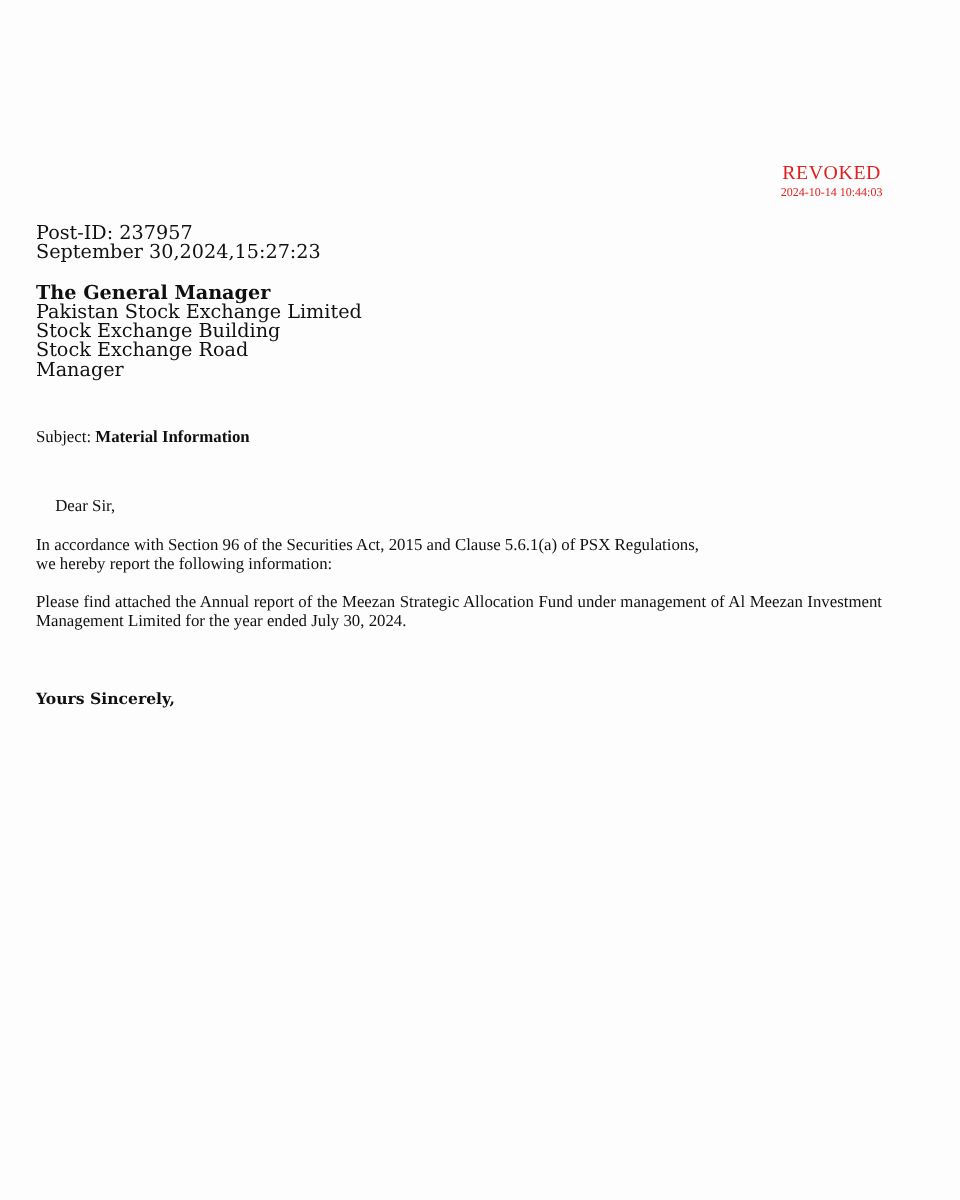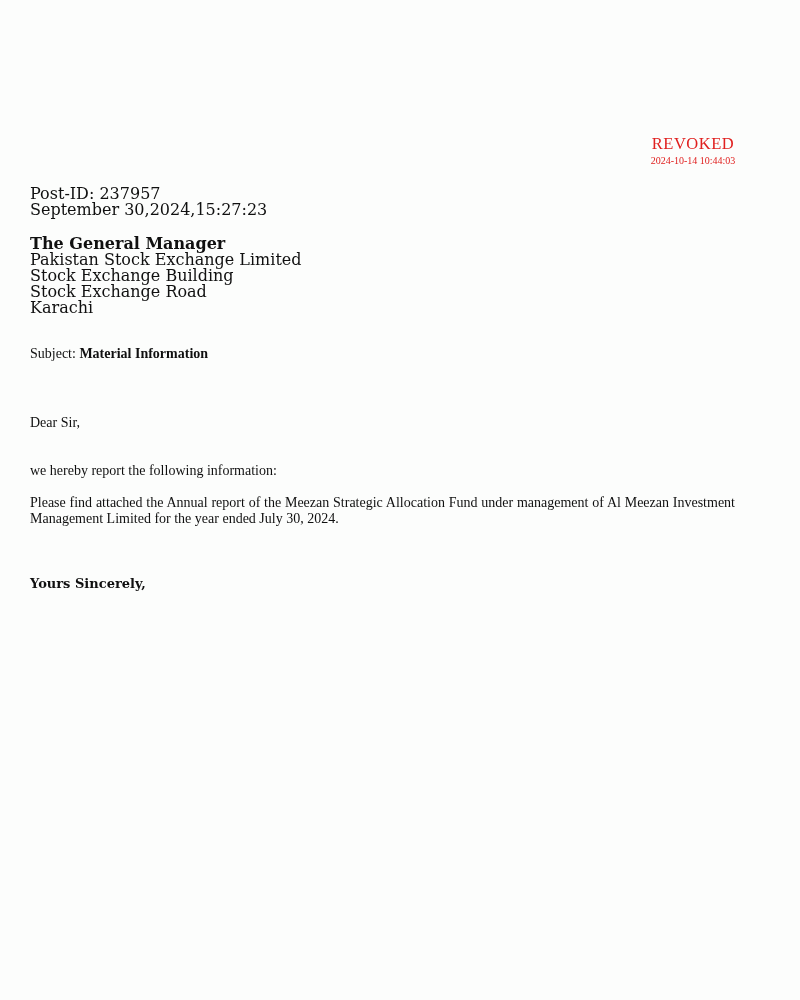--- a/index.html
+++ b/index.html
@@ -54,24 +54,24 @@
 
   
   .bodytxt {
     position: absolute;
     left: 30px;
     font-family: "Liberation Serif", "DejaVu Serif", serif;
     font-size: 14px;
     line-height: 16px;
     color: var(--text, #101010);
   }
-  .subject { top: 346px; white-space: nowrap; font-family: Liberation Serif, serif; }
+  .subject { top: 357px; white-space: nowrap; font-family: Liberation Serif, serif; }
   .subject .subject-value { font-weight: bold; }
 
-  .salutation { top: 415px; white-space: nowrap; }
+  .salutation { top: 415px; white-space: nowrap; margin-left: 16px; }
 
   .para {
     width: 705px;
     text-align: justify;
   }
   .para-1 { top: 447px; }
   .para-2 { top: 495px; }
 
   .closing {
     position: absolute;
@@ -97,32 +97,32 @@
   <div class="hdr meta">
     <div>Post-ID: 237957</div>
     <div>September 30,2024,15:27:23</div>
   </div>
 
   <div class="hdr address">
     <div class="addr-title">The General Manager</div>
     <div>Pakistan Stock Exchange Limited</div>
     <div>Stock Exchange Building</div>
     <div>Stock Exchange Road</div>
-    <div>Karachi</div>
+    <div>Manager</div>
   </div>
 
   <div class="bodytxt subject">
     <span>Subject:</span>
     <span class="subject-value">Material Information</span>
   </div>
 
   <div class="bodytxt salutation">Dear Sir,</div>
 
   <div class="bodytxt para para-1">
-    <br>
+    <span>In accordance with Section 96 of the Securities Act, 2015 and Clause 5.6.1(a) of PSX Regulations,</span><br>
     <span>we hereby report the following information:</span>
   </div>
 
   <div class="bodytxt para para-2">Please find attached the Annual report of the Meezan Strategic Allocation Fund under management of Al Meezan Investment Management Limited for the year ended July 30, 2024.</div>
 
   <div class="closing">Yours Sincerely,</div>
 
 </div>
 
 </body></html>

